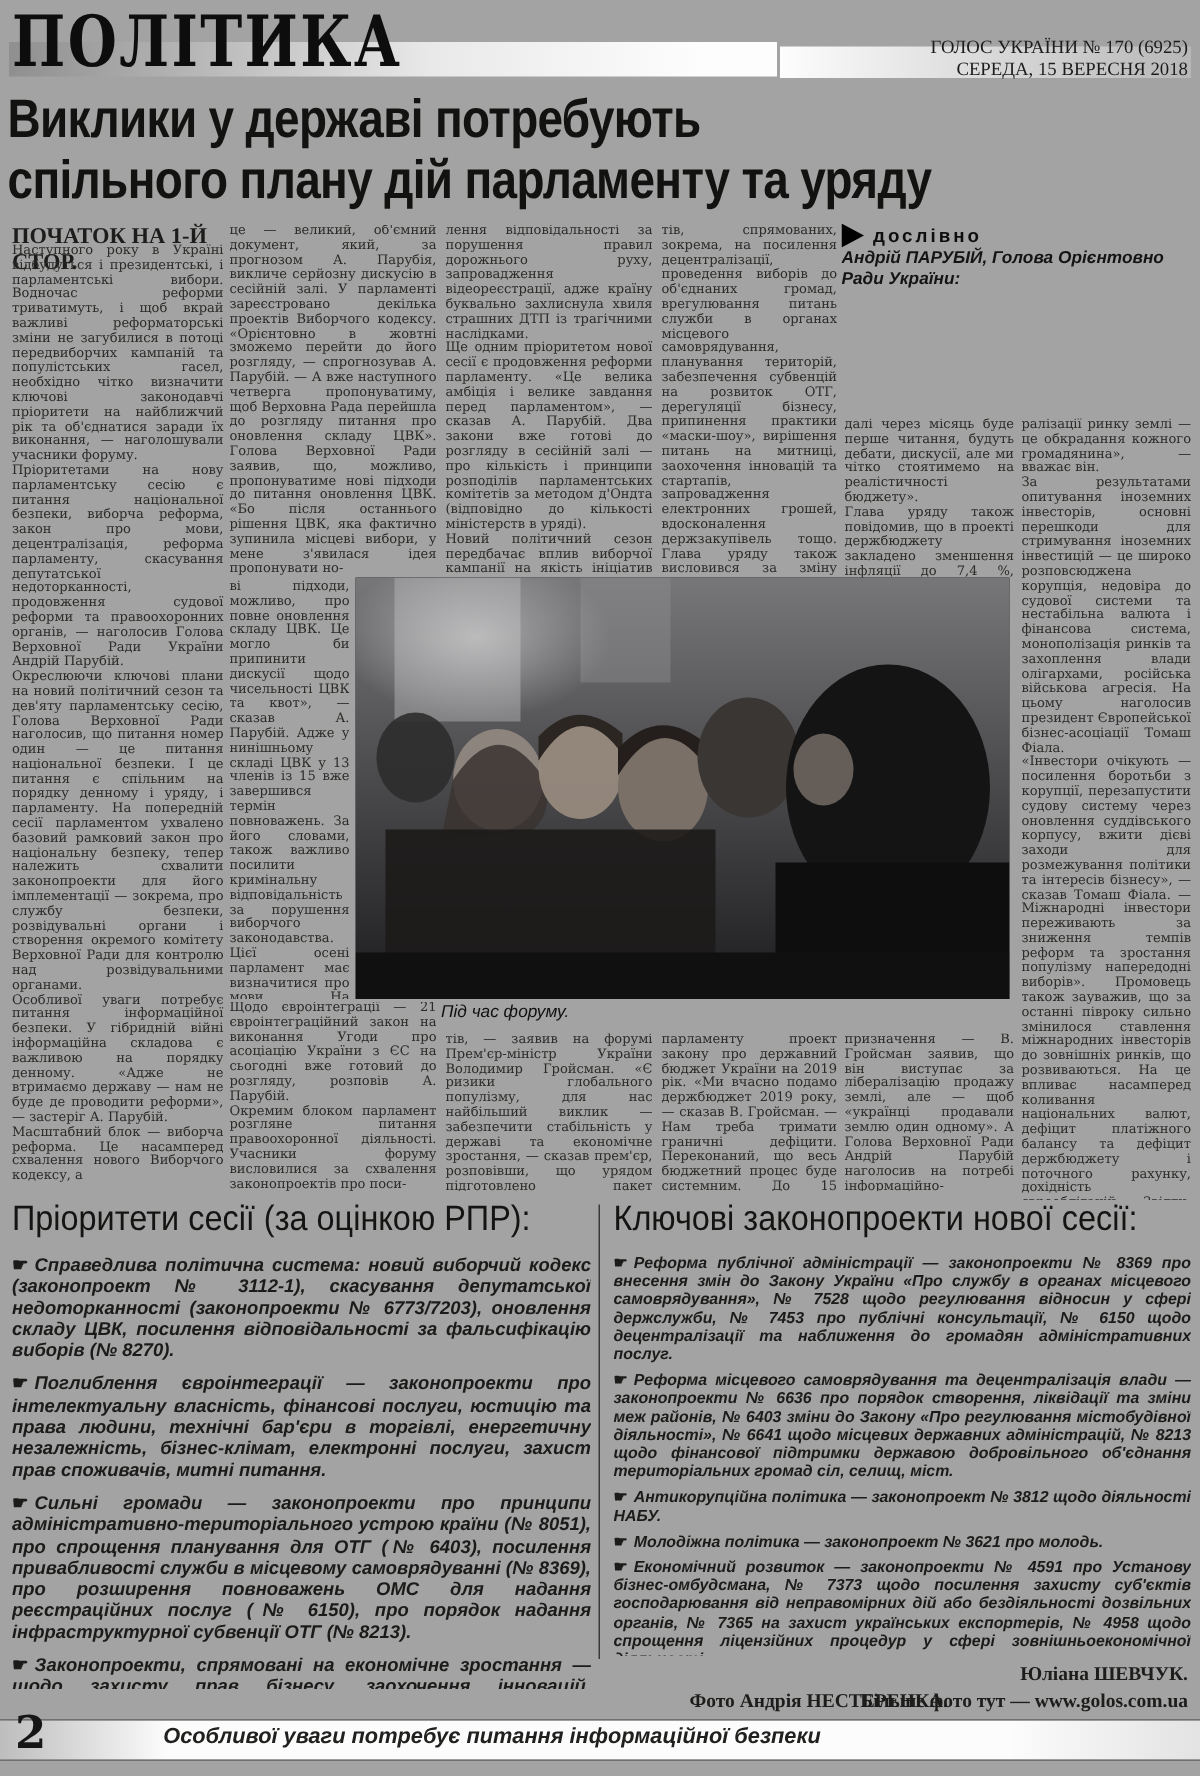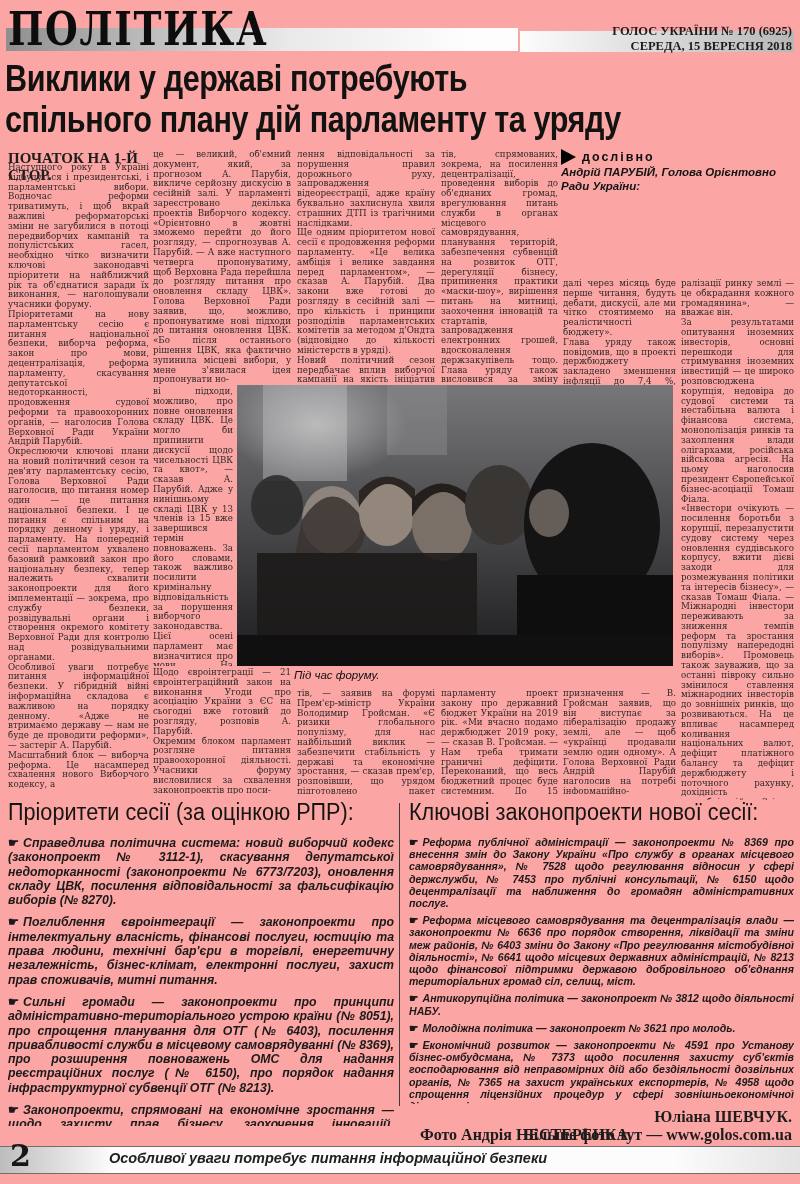--- a/index.html
+++ b/index.html
@@ -1,28 +1,28 @@
 <!DOCTYPE html>
 <html><head>
 <meta charset="utf-8">
 <style>
   html,body{margin:0;padding:0;}
   body{width:800px;height:1184px;background:#fbfbf8;font-family:"DejaVu Serif",serif;color:#262522;}
-  .page{position:relative;width:800px;height:1184px;overflow:hidden;background:#fca5a5;}
+  .page{position:relative;width:800px;height:1184px;overflow:hidden;background:#a3a3a3;}
 
   
   .band-left{position:absolute;left:6px;top:28px;width:512px;height:23px;
     background:linear-gradient(to right,#8f8f8f,#e9e9e9 55%,#fdfdfd 90%);}
   .band-right{position:absolute;left:520px;top:31px;width:274px;height:21px;
     background:linear-gradient(to right,#fdfdfd,#b7b7b7);}
   .masthead-title{position:absolute;left:8px;top:4px;z-index:2;font-family:"DejaVu Serif",serif;
     font-weight:bold;font-size:47px;line-height:50px;letter-spacing:2px;color:#0d0d0d;
     transform:scaleX(0.8);transform-origin:left top;white-space:nowrap;}
   .issue-info{position:absolute;right:8px;top:24px;z-index:2;text-align:right;
-    font-family:"Liberation Serif",serif;font-weight:bold;font-size:12.5px;line-height:15px;color:#1c1c1c;}
+    font-family:"Liberation Serif",serif;font-weight:normal;font-size:12.5px;line-height:15px;color:#1c1c1c;}
 
   
   .headline{position:absolute;left:5px;top:58px;width:940px;z-index:2;
     font-family:"Liberation Sans",sans-serif;font-weight:bold;font-size:36px;line-height:41px;
     letter-spacing:-0.5px;color:#121210;transform:scaleX(0.85);transform-origin:left top;white-space:pre-line;}
 
   
   .body-col{position:absolute;font-size:8.7px;line-height:9.8px;text-align:justify;
     white-space:pre-line;overflow:hidden;color:#2c2b28;}
   .lede-note{position:absolute;left:8px;top:150px;width:141px;font-family:"Liberation Serif",serif;
@@ -50,21 +50,21 @@
     font-size:23.5px;color:#141412;transform:scaleX(0.92);transform-origin:left top;white-space:nowrap;}
   .items{position:absolute;overflow:hidden;}
   .item{font-family:"Liberation Sans",sans-serif;font-weight:bold;font-style:italic;
     text-align:justify;color:#1b1b19;}
   .items-left .item{font-size:12.3px;line-height:14.3px;margin-bottom:8px;}
   .items-right .item{font-size:10.6px;line-height:12.2px;margin-bottom:5px;}
   .pointer{font-style:normal;margin-right:4px;}
   .v-divider{position:absolute;left:399px;top:803px;width:1px;height:303px;background:#3a3a3a;}
 
   
-  .credit{position:absolute;font-family:"Liberation Serif",serif;font-weight:bold;font-size:16px;color:#1d1d1b;}
+  .credit{position:absolute;font-family:"Liberation Serif",serif;font-weight:bold;font-size:13px;color:#1d1d1b;}
 
   
   .footer-band{position:absolute;left:0;top:1146px;width:800px;height:26px;
     background:linear-gradient(to right,#bdbdbd,#fcfcfc 14%,#fcfcfc 84%,#e3e3e3);
     border-top:1.5px solid #6f6f6f;border-bottom:1.5px solid #6f6f6f;}
   .footer-motto{position:absolute;left:0;top:1150px;width:656px;text-align:center;z-index:2;
     font-family:"Liberation Sans",sans-serif;font-weight:bold;font-style:italic;font-size:14.5px;color:#20201e;}
   .page-number{position:absolute;left:10px;top:1138px;z-index:3;font-family:"DejaVu Serif",serif;
     font-weight:bold;font-size:30px;color:#161616;}
 </style>

